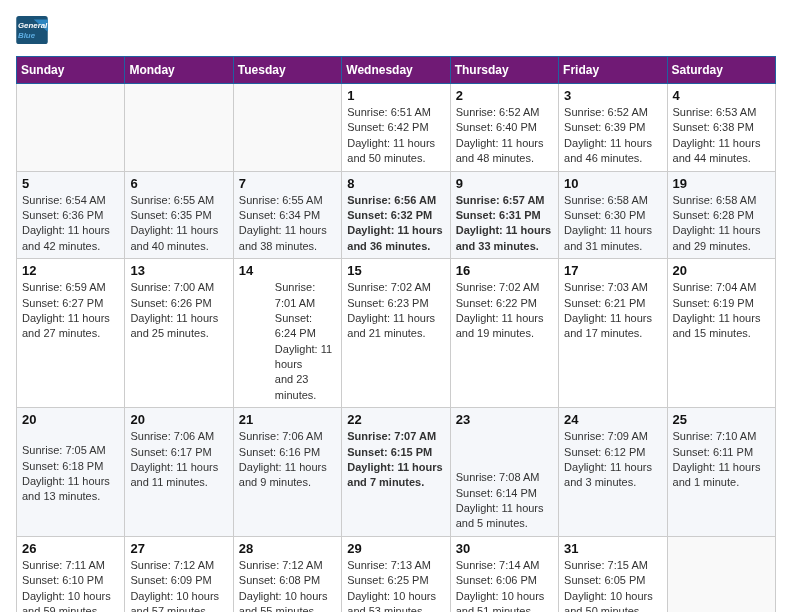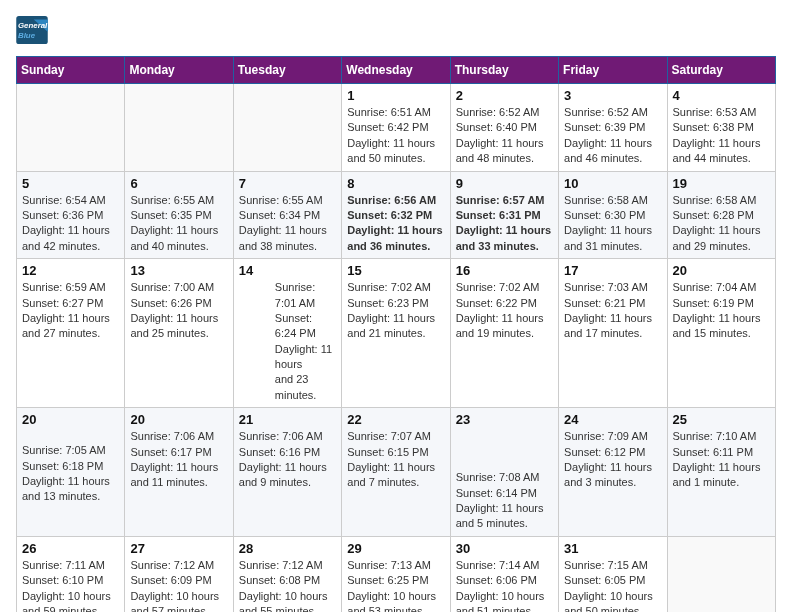--- a/index.html
+++ b/index.html
@@ -265,21 +265,21 @@
         </td>
         <td>
           <span class="day-number">21</span>
           <div class="day-info" style="white-space: pre-line;">Sunrise: 7:06 AM
 Sunset: 6:16 PM
 Daylight: 11 hours
 and 9 minutes.</div>
         </td>
         <td>
           <span class="day-number">22</span>
-          <div class="day-info" style="white-space: pre-line;">Sunrise: 7:07 AM
+          <div class="day-info" style="white-space: pre-line; font-weight: bold;">Sunrise: 7:07 AM
 Sunset: 6:15 PM
 Daylight: 11 hours
 and 7 minutes.</div>
         </td>
         <td>
           <span class="day-number">23</span>
           <div class="day-info" style="white-space: pre-line; margin-top: 43px;">Sunrise: 7:08 AM
 Sunset: 6:14 PM
 Daylight: 11 hours
 and 5 minutes.</div>

